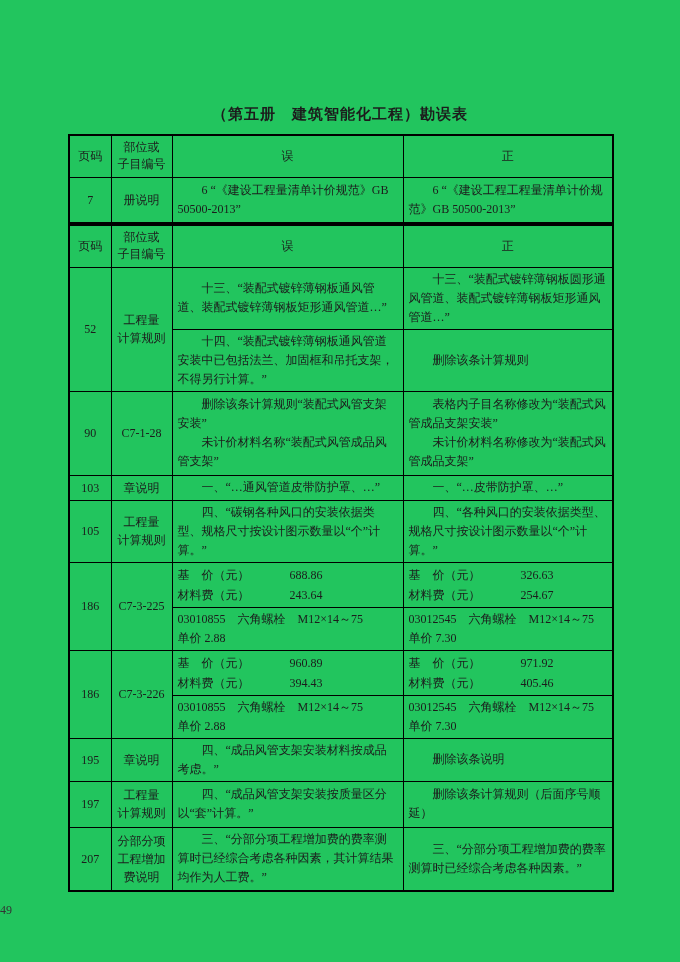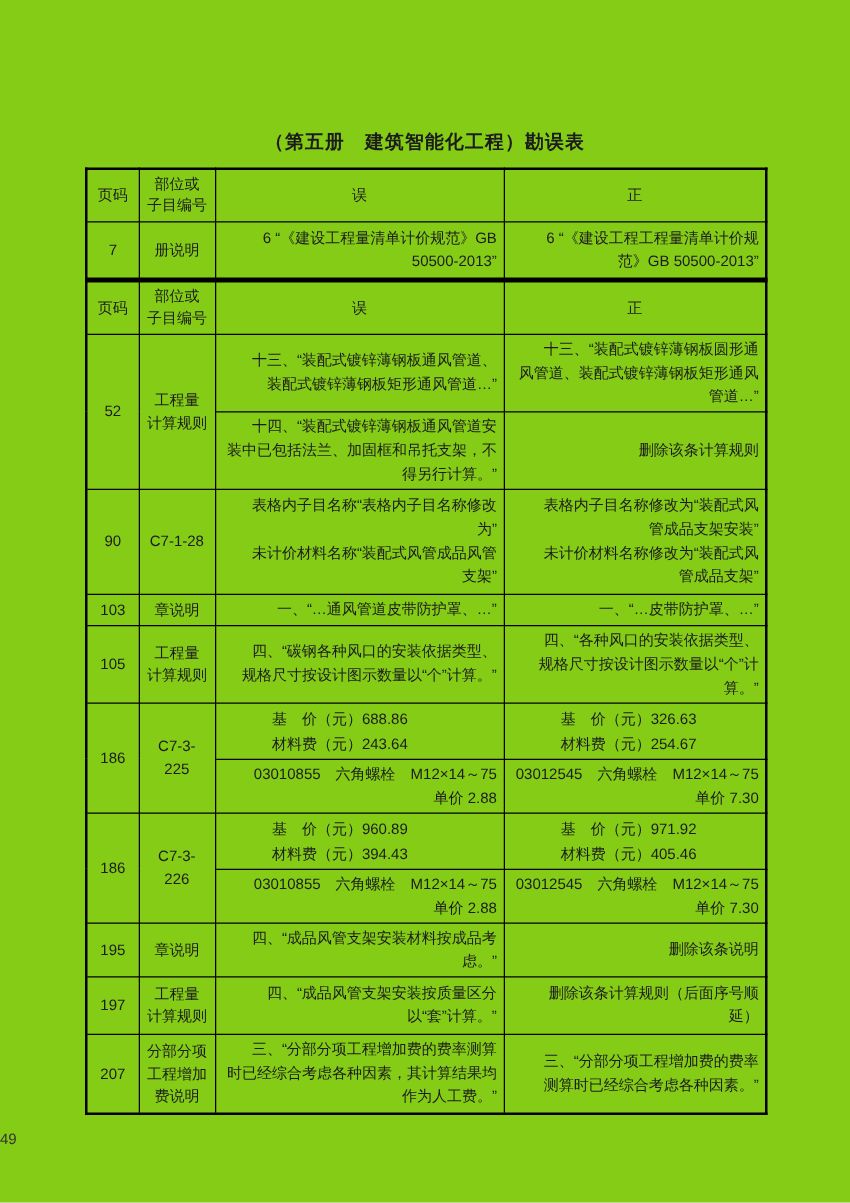--- a/index.html
+++ b/index.html
@@ -1,21 +1,21 @@
 <!DOCTYPE html>
 <html><head>
 <meta charset="utf-8">
 <style>
   html,body { margin:0; padding:0; background:#e8e8e8; }
   .sheet {
     position: relative;
     width: 680px; height: 962px;
     margin: 0 auto;
-    background: #84cc16;
-    font-family: Liberation Sans, sans-serif;
+    background: #22c55e;
+    font-family: Liberation Serif, serif;
     color: #1c1c1c;
     box-sizing: border-box;
     overflow: hidden;
   }
   .doc { padding: 104px 68px 0 68px; }
 
   .tbl-title {
     text-align: center;
     font-weight: bold;
     font-size: 15px;
@@ -47,21 +47,21 @@
     font-weight: normal;
     text-align: center;
     white-space: pre-line;
     line-height: 17px;
   }
   td.c-page, td.c-part {
     text-align: center;
     white-space: pre-line;
     line-height: 18px;
   }
-  td.c-text { text-align: right; }
+  td.c-text { text-align: left; }
   p.para {
     margin: 0;
     text-indent: 2em;
     line-height: 19px;
   }
   p.plain {
     margin: 0;
     text-indent: 0;
     line-height: 19px;
     white-space: nowrap;
@@ -164,21 +164,21 @@
         </td>
         <td class="c-text">
           <p class="para">删除该条计算规则</p>
         </td>
       </tr>
 
       <tr class="h84">
         <td class="c-page">90</td>
         <td class="c-part">C7-1-28</td>
         <td class="c-text">
-          <p class="para">表格内子目名称“表格内子目名称修改为”</p>
+          <p class="para">删除该条计算规则“装配式风管支架安装”</p>
           <p class="para">未计价材料名称“装配式风管成品风管支架”</p>
         </td>
         <td class="c-text">
           <p class="para">表格内子目名称修改为“装配式风管成品支架安装”</p>
           <p class="para">未计价材料名称修改为“装配式风管成品支架”</p>
         </td>
       </tr>
 
       <tr class="h25">
         <td class="c-page">103</td>

